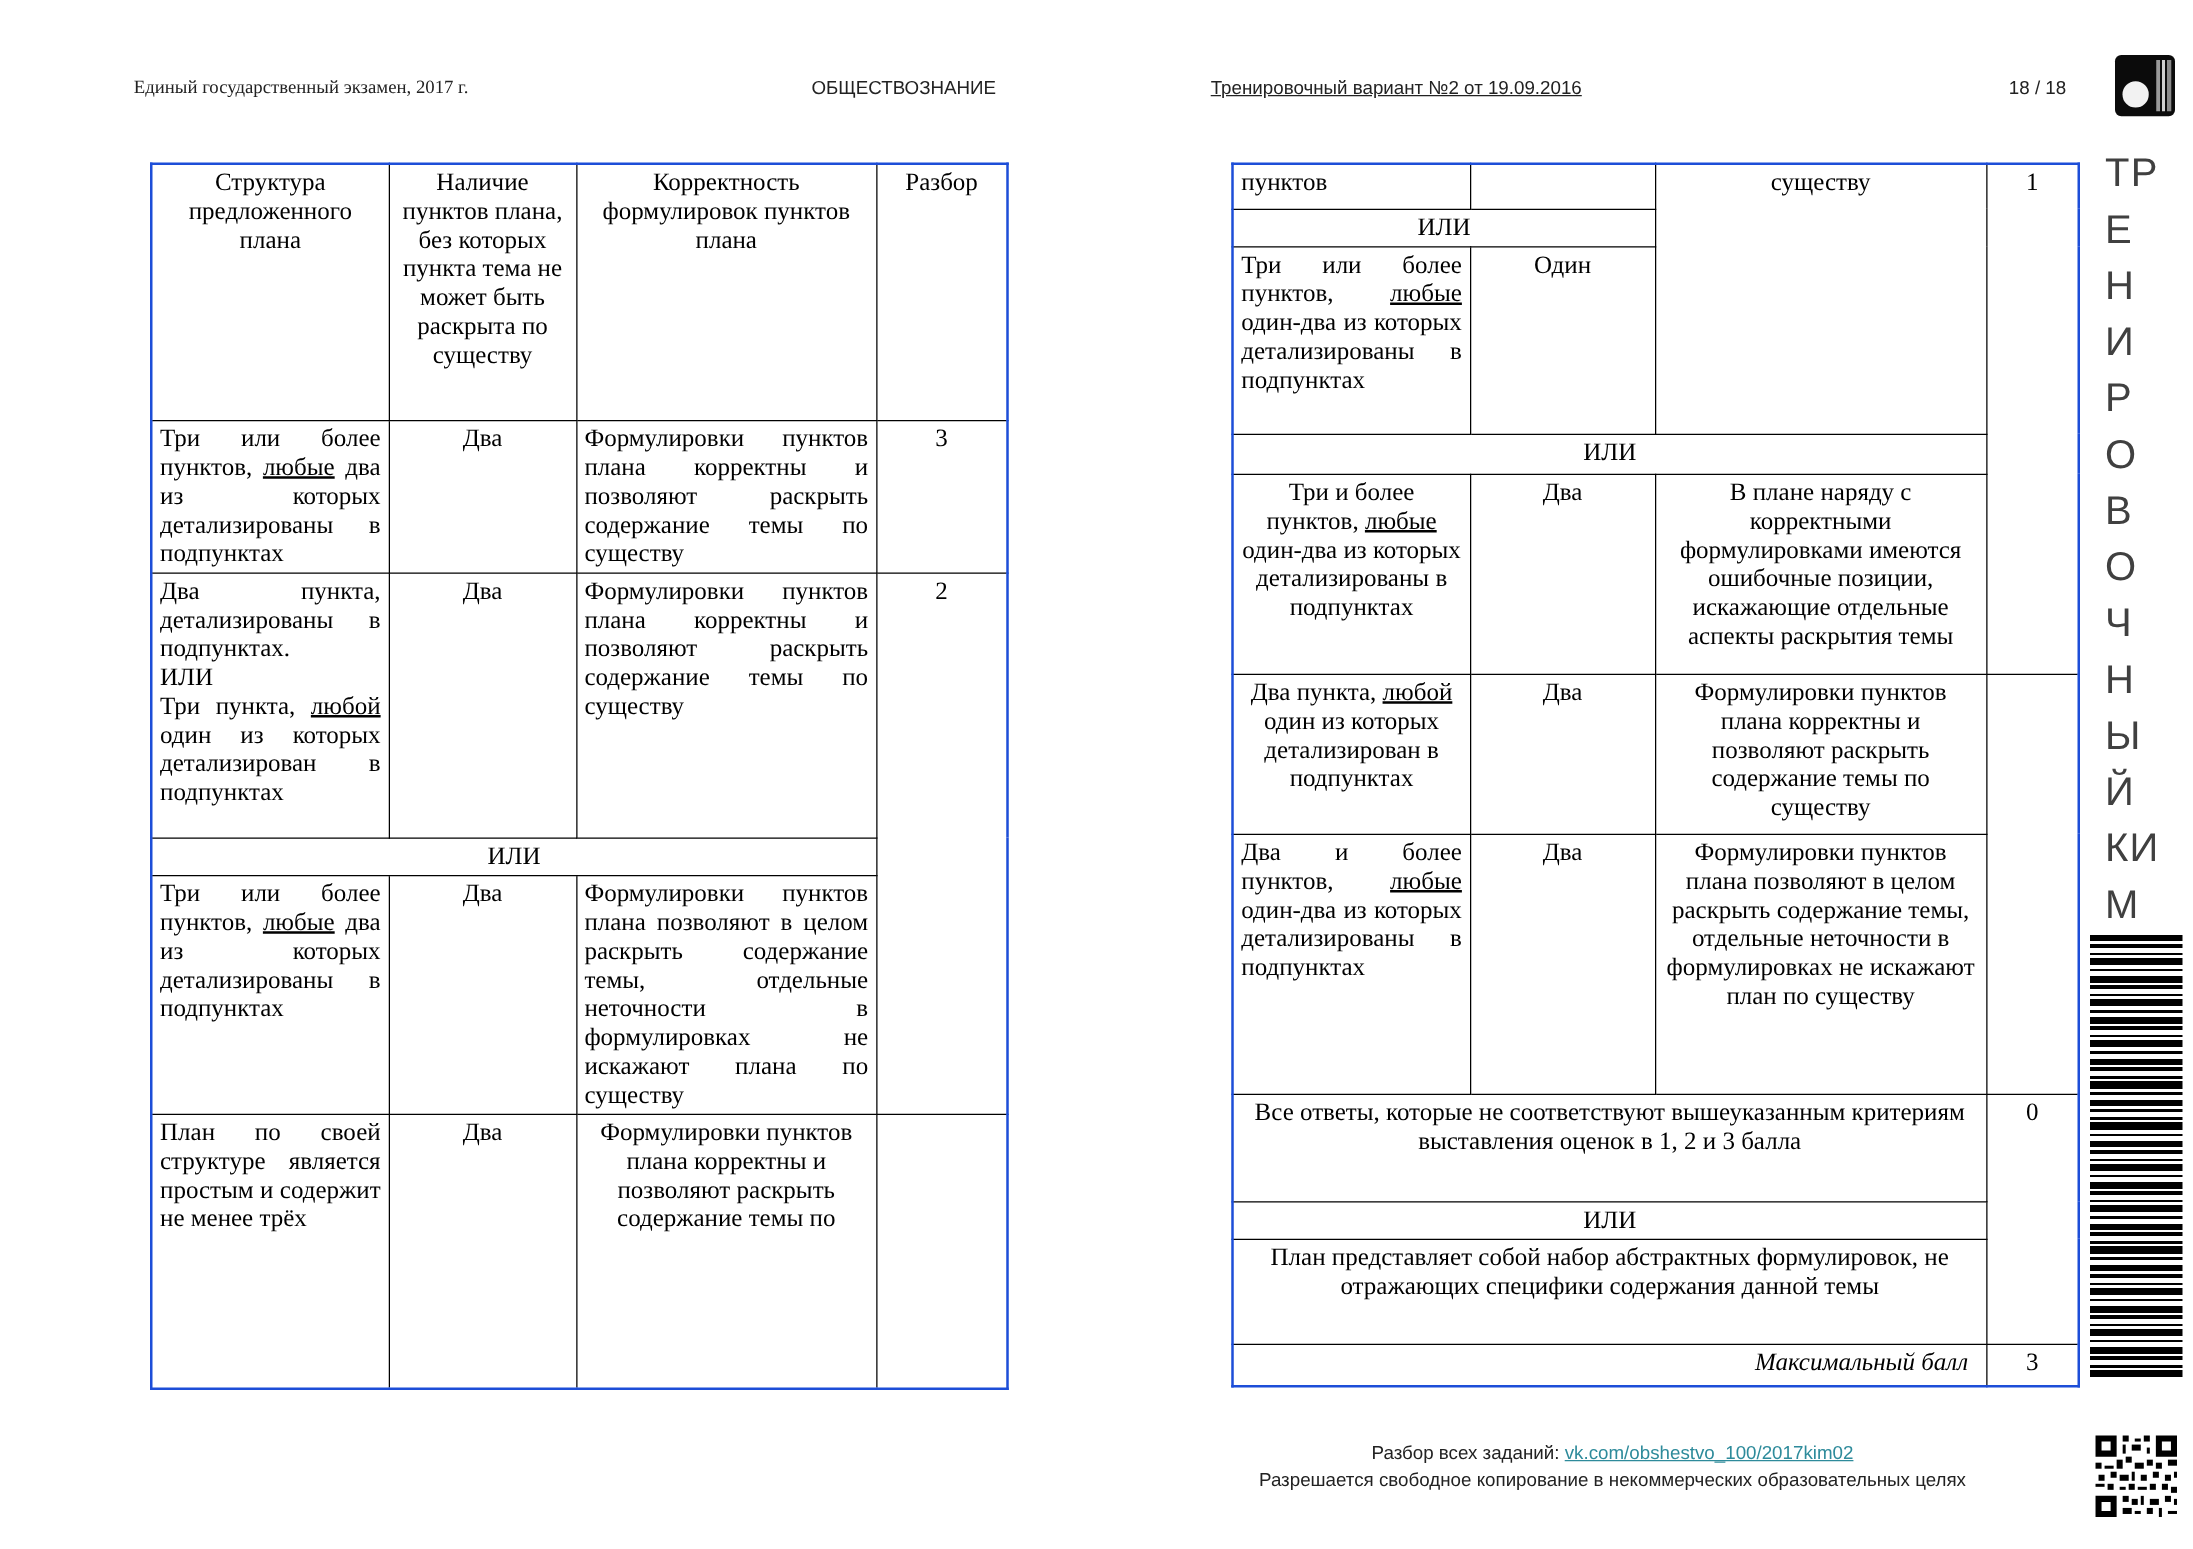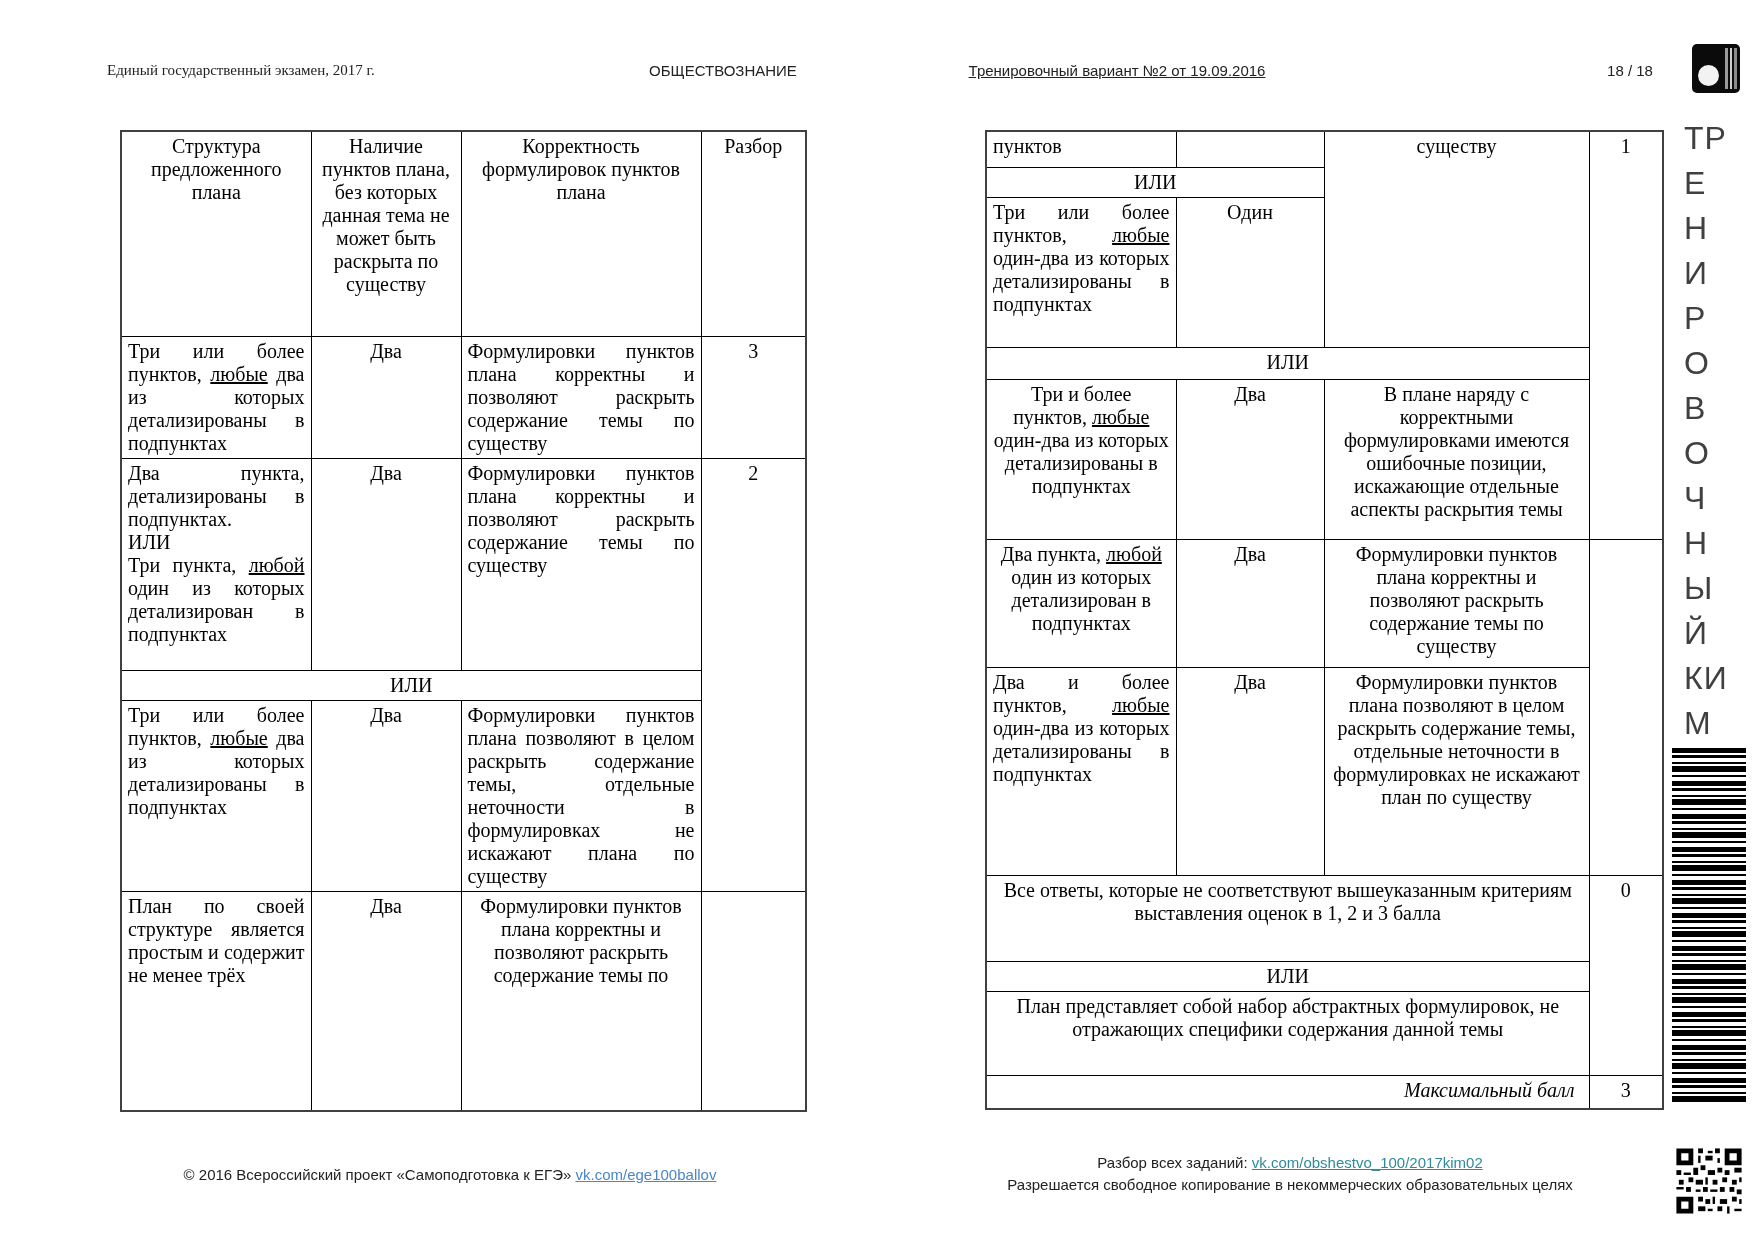--- a/index.html
+++ b/index.html
@@ -9,21 +9,21 @@
   }
   
   .sans{font-family:"Liberation Sans",sans-serif;}
   .hdr-item{position:absolute;top:62px;font-size:15px;color:#222;white-space:nowrap;}
   .footer{position:absolute;font-size:15px;color:#222;text-align:center;line-height:22px;}
   .lnk{color:var(--link-blue,#4a86c8);text-decoration:underline;cursor:pointer;}
   .lnk.teal{color:var(--link-teal,#2e8b9b);}
   
   table.tbl{
     position:absolute;border-collapse:collapse;table-layout:fixed;
-    font-size:20px;line-height:1.15;border:2px solid #404040;
+    font-size:20px;line-height:1.15;border:2px solid #1d4ed8;
   }
   .tbl td{
     border:1px solid #000;vertical-align:top;padding:3px 6px;
     white-space:pre-line;overflow:hidden;
   }
   .ctr{text-align:center;}
   .jst{text-align:justify;margin-top:31px;}
   .rgt{text-align:right;}
   .mid{vertical-align:middle;}
   .ital{font-style:italic;}
@@ -67,21 +67,21 @@
 <table class="tbl" style="left:120px;top:130px;width:685px;">
   <colgroup>
       <col style="width:190px">
       <col style="width:150px">
       <col style="width:240px">
       <col style="width:105px">
     </colgroup>
   <tbody>
       <tr style="height:205px;">
     <td class="ctr">Структура предложенного плана</td>
-    <td class="ctr">Наличие пунктов плана, без которых данная тема не может быть раскрыта по существу</td>
+    <td class="ctr">Наличие пунктов плана, без которых пункта тема не может быть раскрыта по существу</td>
     <td class="ctr">Корректность формулировок пунктов плана</td>
     <td class="ctr">Разбор</td>
   </tr>
   <tr style="height:122px;">
     <td class="jst"><span>Три или более пунктов, </span><span class="u">любые</span><span> два из которых детализированы в подпунктах</span></td>
     <td class="ctr">Два</td>
     <td class="jst">Формулировки пунктов плана корректны и позволяют раскрыть содержание темы по существу</td>
     <td class="ctr">3</td>
   </tr>
   <tr style="height:212px;">
@@ -228,19 +228,18 @@
       <rect x="27" y="22" width="1" height="2"></rect>
     <rect x="10" y="25" width="3" height="2"></rect>
       <rect x="14" y="26" width="2" height="1"></rect>
     <rect x="18" y="25" width="2" height="2"></rect>
       <rect x="22" y="25" width="1" height="3"></rect>
     <rect x="25" y="26" width="3" height="1"></rect>
   </g>
 </svg>
 
 <div class="footer sans" style="left:120px;top:1164px;width:660px;">
-  <div><span>© 2016 Всероссийский проект «Самоподготовка к ЕГЭ» </span><a class="lnk">vk.com/ege100ballov</a></div>
 </div>
 
 <div class="footer sans" style="left:960px;top:1152px;width:660px;">
   <div><span>Разбор всех заданий: </span><a class="lnk teal">vk.com/obshestvo_100/2017kim02</a></div>
   <div>Разрешается свободное копирование в некоммерческих образовательных целях</div>
 </div>
 
 </body></html>

